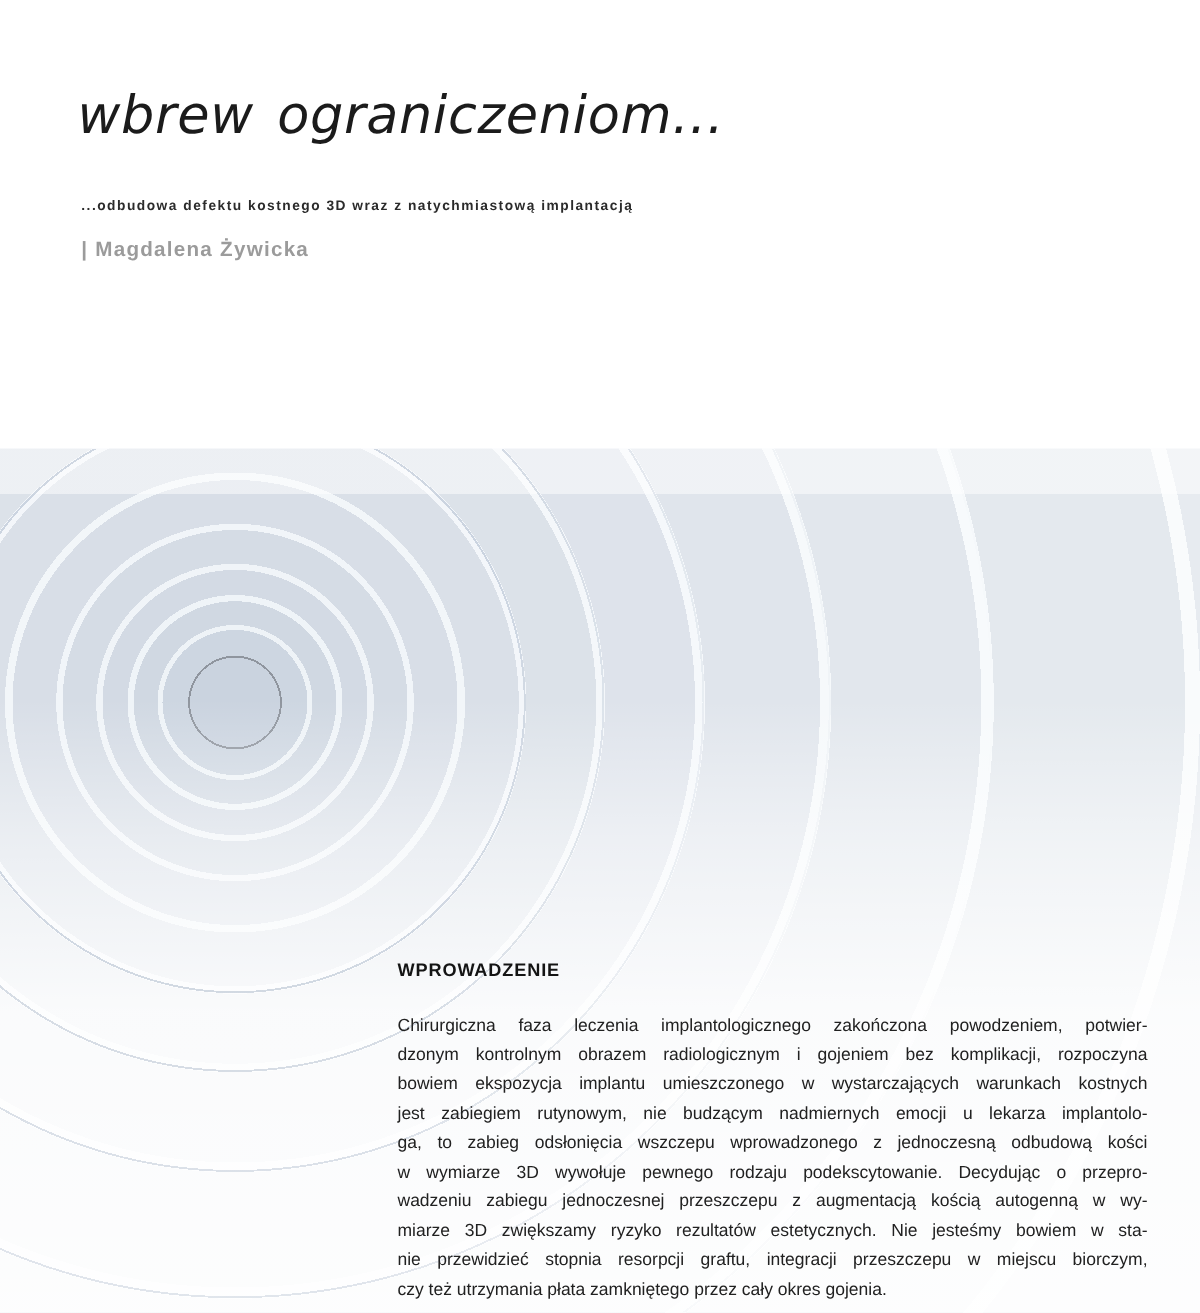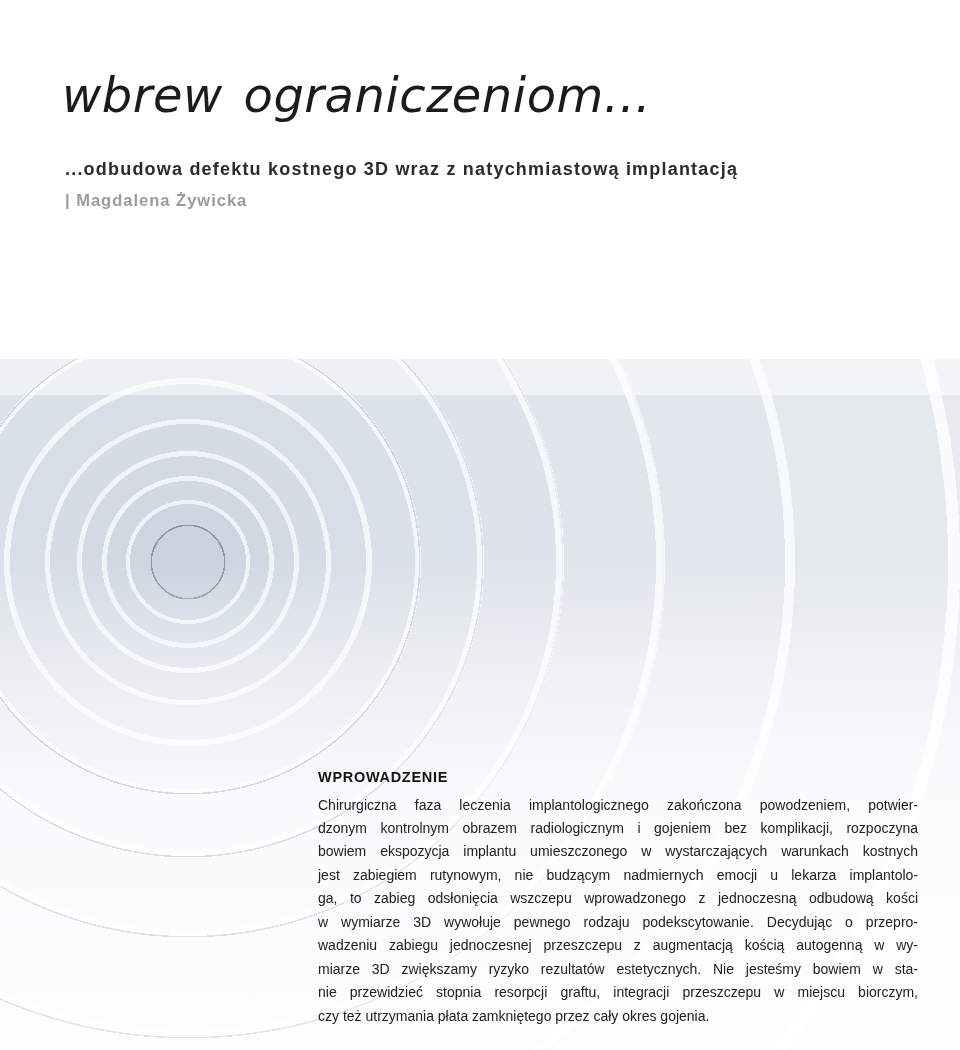--- a/index.html
+++ b/index.html
@@ -7,28 +7,28 @@
     width:960px;height:1050px;position:relative;overflow:hidden;
     background:var(--page-bg,#ffffff);
     font-family:"Liberation Sans",sans-serif;
   }
 
   
   .title{
     position:absolute;left:62px;top:68px;
     font-family:"DejaVu Sans",sans-serif;
     font-style:italic;font-weight:400;
-    font-size:48px;line-height:1.15;
+    font-size:42px;line-height:1.15;
     letter-spacing:.5px;word-spacing:5px;
     color:var(--title-color,#1b1b1b);
     text-align:center;
   }
   .subtitle{
     position:absolute;left:65px;top:159px;
-    font-weight:700;font-size:18px;letter-spacing:1.2px;
+    font-weight:700;font-size:11px;letter-spacing:1.2px;
     color:var(--subtitle-color,#2b2b2b);
   }
   .byline{
     position:absolute;left:65px;top:191px;
     font-weight:700;font-size:16.5px;letter-spacing:1px;
     color:var(--byline-color,#9b9b9b);
   }
 
   
   .hero{
@@ -69,21 +69,21 @@
       rgba(0,0,0,0) 771.5px);
     -webkit-mask-image:linear-gradient(100deg,#000 0 38%,rgba(0,0,0,.25) 60%,rgba(0,0,0,0) 78%);
             mask-image:linear-gradient(100deg,#000 0 38%,rgba(0,0,0,.25) 60%,rgba(0,0,0,0) 78%);
   }
 
   
   .article{
     position:absolute;left:318px;top:770px;width:600px;z-index:2;
   }
   .article h2{
-    margin:0 0 9px 0;
+    margin:0 0 24px 0;
     font-size:14.5px;font-weight:700;letter-spacing:.7px;line-height:1;
     color:var(--heading-color,#141414);
   }
   .line{
     font-size:14px;line-height:23.45px;
     color:var(--body-color,#212121);
     text-align:justify;text-align-last:justify;
     white-space:normal;
   }
   .line.last{text-align-last:left;}

